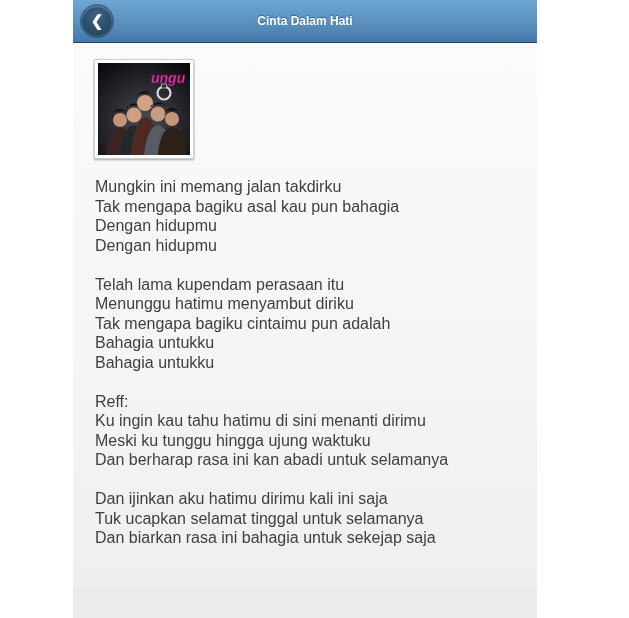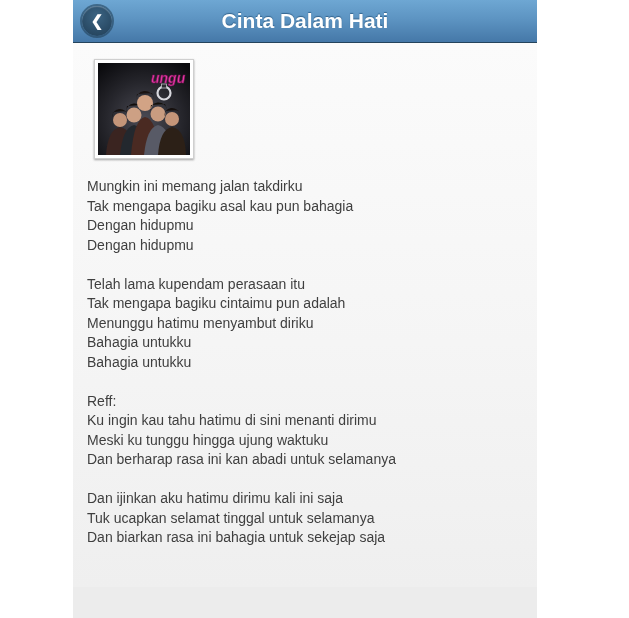--- a/index.html
+++ b/index.html
@@ -19,21 +19,21 @@
   .header{
     position:relative;
     height:42px;
     background:linear-gradient(180deg,#6ea7d3 0%,#5d94c2 45%,#4578a8 100%);
     border-bottom:1px solid #24445c;
   }
   .title{
     margin:0;
     line-height:42px;
     text-align:center;
-    font-size:21px;
+    font-size:12px;
     font-weight:bold;
     color:#ffffff;
     text-shadow:0 -1px 1px rgba(15,60,100,0.55);
     white-space:nowrap;
     overflow:hidden;
   }
   .back-btn{
     position:absolute;
     left:9px;top:6px;
     width:30px;height:30px;
@@ -63,23 +63,23 @@
     left:21px;top:59px;
     width:92px;height:92px;
     background:#ffffff;
     padding:3px;
     border:1px solid #cfcfcf;
     box-shadow:0 1px 2px rgba(0,0,0,0.35);
   }
   .album-frame svg{display:block;}
   .lyrics{
     position:absolute;
-    left:14px;top:177px;
+    left:22px;top:177px;
     width:420px;
-    font-size:14px;
+    font-size:16px;
     line-height:19.5px;
     color:#3f3f3f;
   }
   .stanza{margin:0 0 19.5px 0;}
   .line{white-space:nowrap;}
 </style>
 </head>
 <body>
 
 <div class="app">
@@ -137,22 +137,22 @@
 
     <div class="lyrics">
         <div class="stanza">
           <div class="line">Mungkin ini memang jalan takdirku</div>
           <div class="line">Tak mengapa bagiku asal kau pun bahagia</div>
           <div class="line">Dengan hidupmu</div>
           <div class="line">Dengan hidupmu</div>
         </div>
         <div class="stanza">
           <div class="line">Telah lama kupendam perasaan itu</div>
+          <div class="line">Menunggu hatimu menyambut diriku</div>
           <div class="line">Tak mengapa bagiku cintaimu pun adalah</div>
-          <div class="line">Menunggu hatimu menyambut diriku</div>
           <div class="line">Bahagia untukku</div>
           <div class="line">Bahagia untukku</div>
         </div>
         <div class="stanza">
           <div class="line">Reff:</div>
           <div class="line">Ku ingin kau tahu hatimu di sini menanti dirimu</div>
           <div class="line">Meski ku tunggu hingga ujung waktuku</div>
           <div class="line">Dan berharap rasa ini kan abadi untuk selamanya</div>
         </div>
         <div class="stanza">

